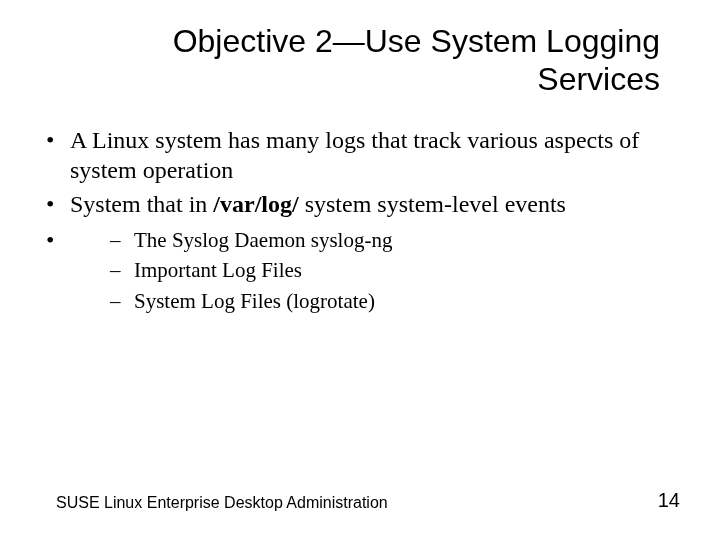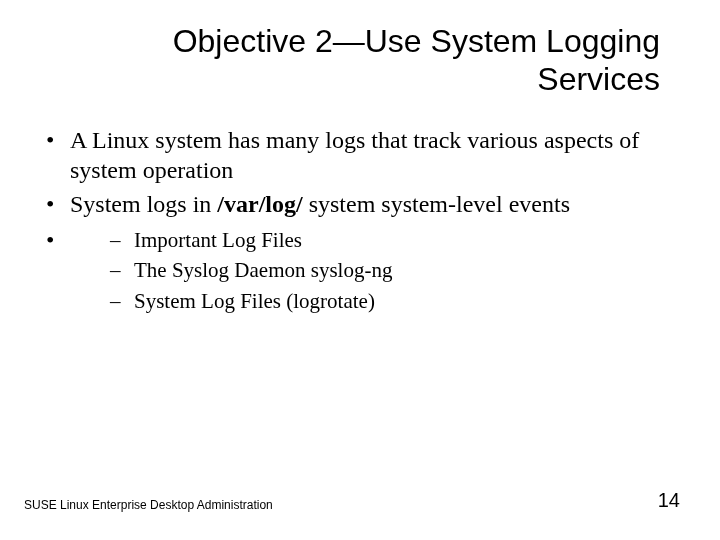--- a/index.html
+++ b/index.html
@@ -64,23 +64,23 @@
     content: "–";
     position: absolute;
     left: 0;
     top: 0;
   }
   .bold {
     font-weight: bold;
   }
   .footer {
     position: absolute;
-    left: 24px;
+    left: 56px;
     bottom: 28px;
-    font-size: 12px;
+    font-size: 16px;
   }
   .pagenum {
     position: absolute;
     right: 40px;
     bottom: 28px;
     font-size: 20px;
   }
 </style>
 </head>
 <body>
@@ -88,26 +88,26 @@
 <div class="slide">
 
   <div class="title">Objective 2—Use System Logging Services</div>
 
   <div class="content">
     <ul class="bullets">
       <li>
         <span>A Linux system has many logs that track various aspects of system operation</span>
       </li>
       <li>
-        <span>System logs in </span><span class="bold">/var/log/</span><span> system system-level events</span>
+        <span>System that in </span><span class="bold">/var/log/</span><span> system system-level events</span>
       </li>
       <li>
         <ul class="sub">
+          <li>The Syslog Daemon syslog-ng</li>
           <li>Important Log Files</li>
-          <li>The Syslog Daemon syslog-ng</li>
           <li>System Log Files (logrotate)</li>
         </ul>
       </li>
     </ul>
   </div>
 
   <div class="footer">SUSE Linux Enterprise Desktop Administration</div>
   <div class="pagenum">14</div>
 
 </div>

